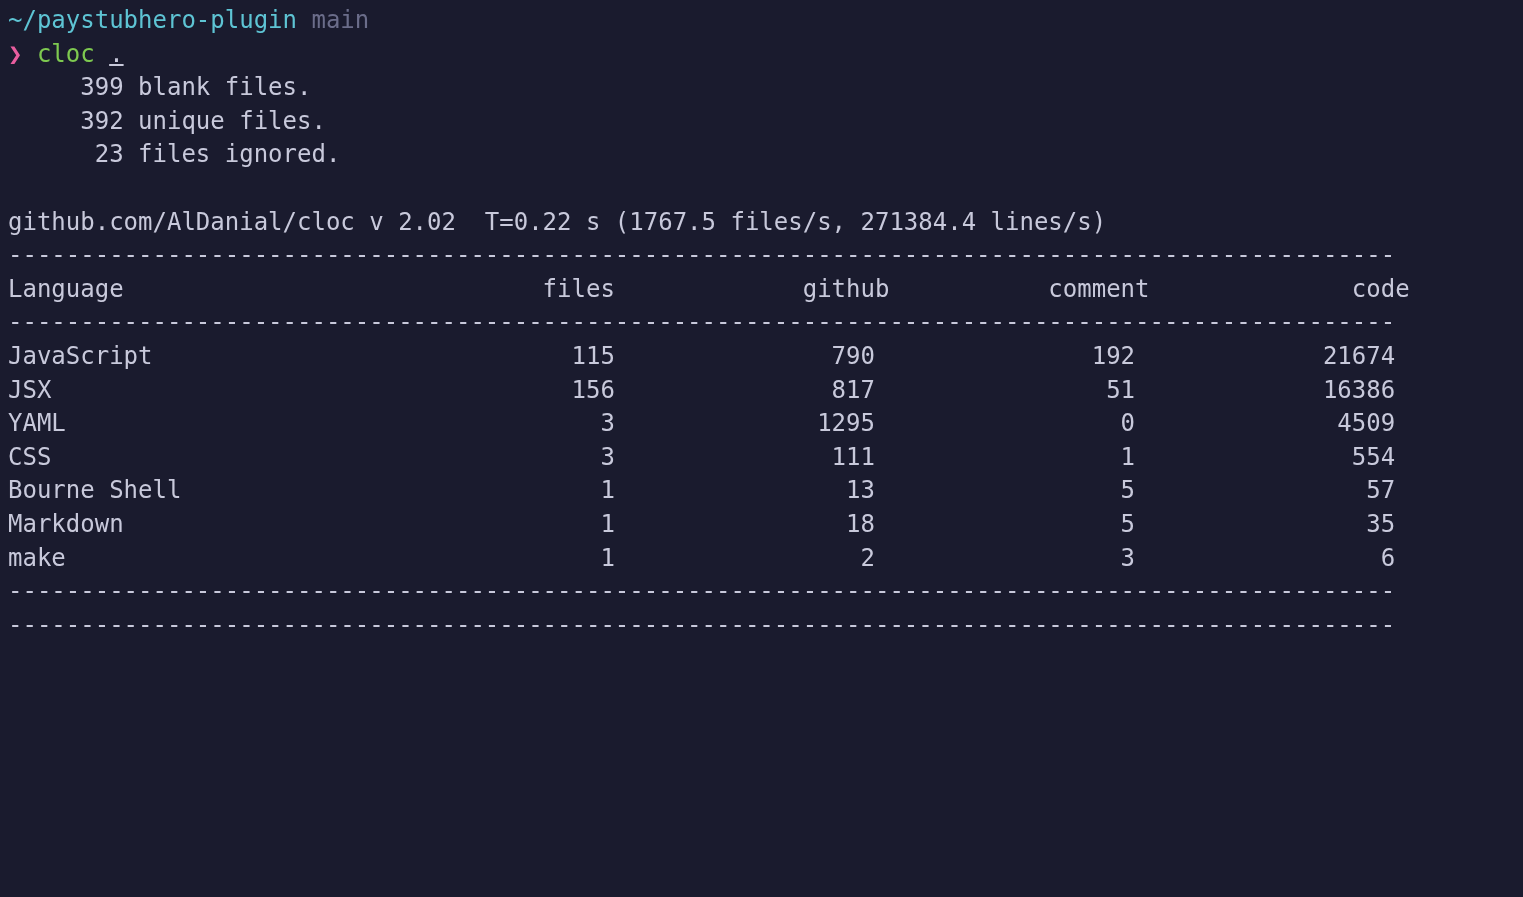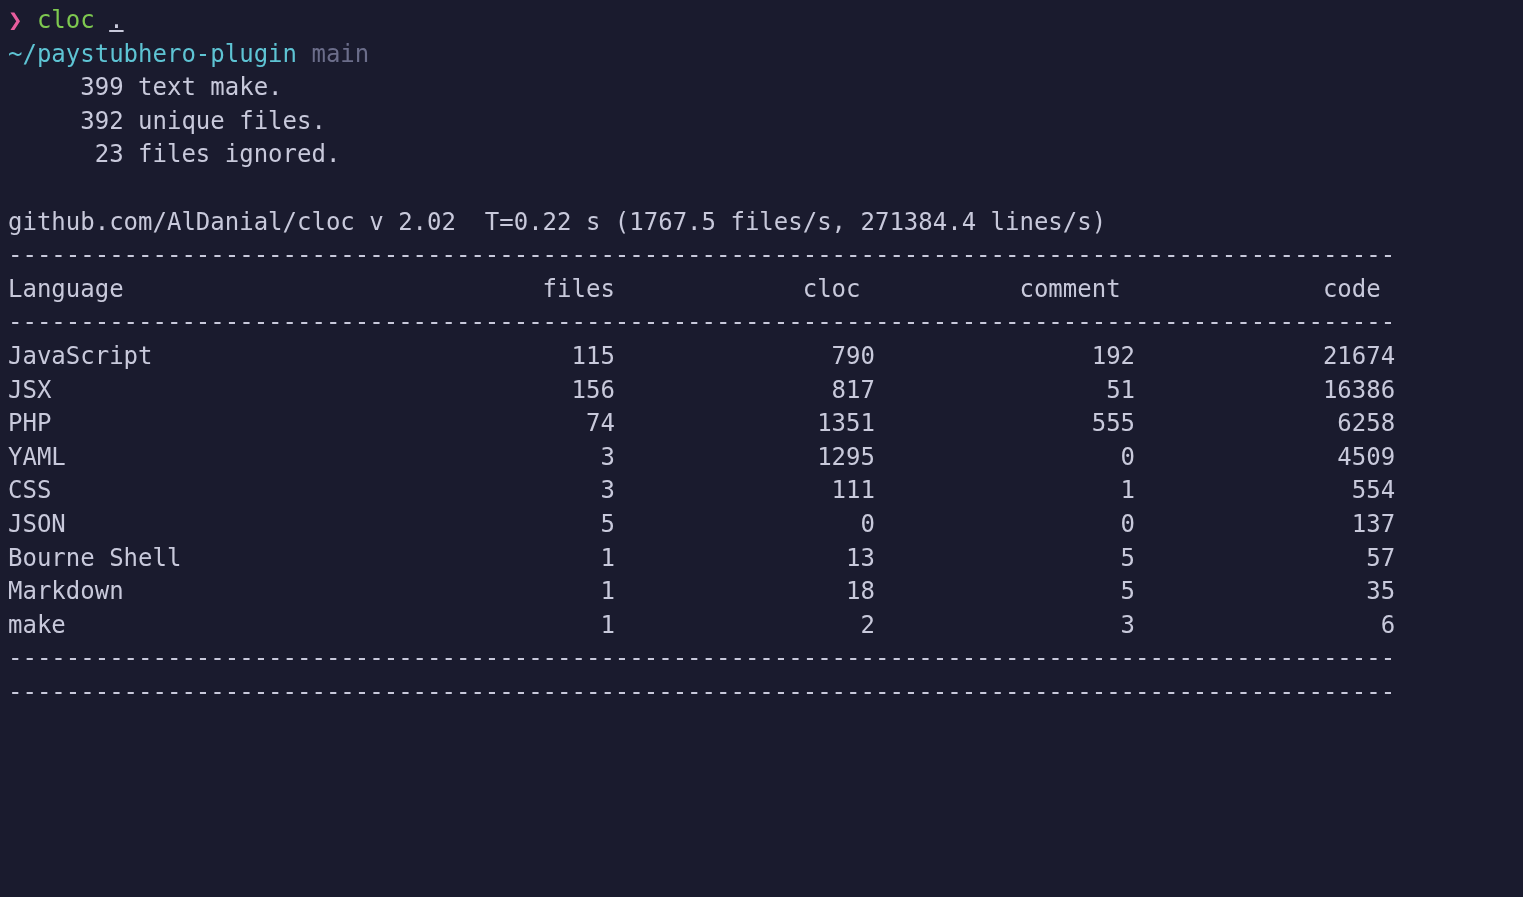--- a/index.html
+++ b/index.html
@@ -49,36 +49,34 @@
     }
     .table-row {
       white-space: pre;
       color: #c8c9db;
     }
   </style>
 </head>
 <body>
 
 <div>
+  <div class="prompt-line"><span class="path">~/paystubhero-plugin</span> <span class="branch">main</span></div>
   <div class="prompt-line"><span class="prompt-symbol">❯</span> <span class="command">cloc</span> <span class="args">.</span></div>
-  <div class="prompt-line"><span class="path">~/paystubhero-plugin</span> <span class="branch">main</span></div>
-  <div class="output">     <span>399</span> <span>text make.</span></div>
+  <div class="output">     <span>399</span> <span>blank files.</span></div>
   <div class="output">     <span>392</span> <span>unique files.</span></div>
   <div class="output">      <span>23</span> <span>files ignored.</span></div>
   <div class="output"> </div>
   <div class="output">github.com/AlDanial/cloc v 2.02  T=0.22 s (1767.5 files/s, 271384.4 lines/s)</div>
   <div class="divider" id="div1">------------------------------------------------------------------------------------------------</div>
-  <div class="table-row" id="header-row">Language                             files             cloc           comment              code</div>
+  <div class="table-row" id="header-row">Language                             files             github           comment              code</div>
   <div class="divider" id="div2">------------------------------------------------------------------------------------------------</div>
   <div id="table-body">
       <div class="table-row">JavaScript                             115               790               192             21674</div>
       <div class="table-row">JSX                                    156               817                51             16386</div>
-      <div class="table-row">PHP                                     74              1351               555              6258</div>
       <div class="table-row">YAML                                     3              1295                 0              4509</div>
       <div class="table-row">CSS                                      3               111                 1               554</div>
-      <div class="table-row">JSON                                     5                 0                 0               137</div>
       <div class="table-row">Bourne Shell                             1                13                 5                57</div>
       <div class="table-row">Markdown                                 1                18                 5                35</div>
       <div class="table-row">make                                     1                 2                 3                 6</div>
     </div>
   <div class="divider" id="div3">------------------------------------------------------------------------------------------------</div>
   <div class="divider" id="div4">------------------------------------------------------------------------------------------------</div>
 </div>
 
 </body></html>

